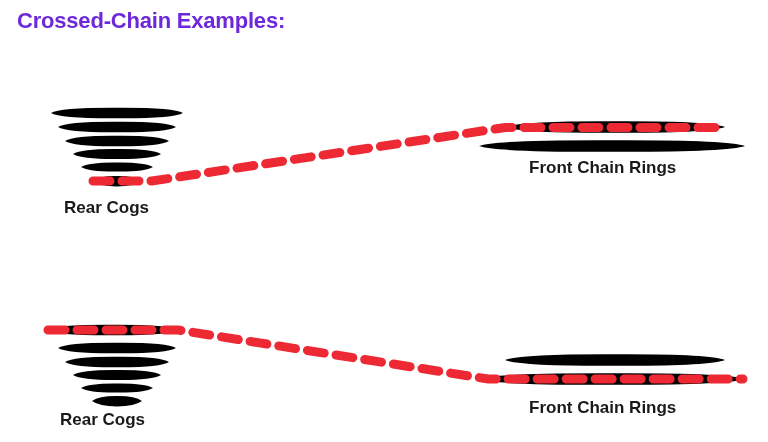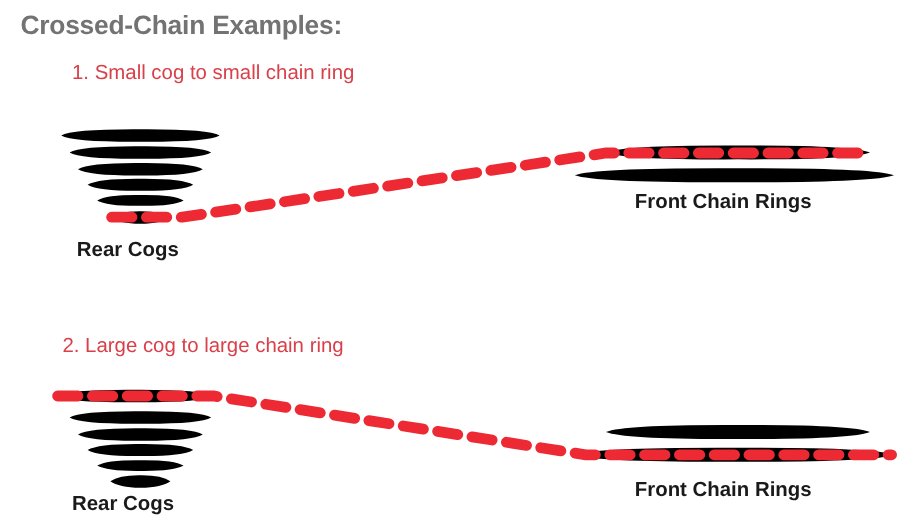--- a/index.html
+++ b/index.html
@@ -20,21 +20,21 @@
     left: 0; top: 0;
     width: 768px;
     height: 442px;
   }
   .page-title {
     position: absolute;
     left: 17px;
     top: 8px;
     font-size: 22px;
     font-weight: bold;
-    color: #737373;
+    color: #6d28d9;
     letter-spacing: -0.2px;
     white-space: nowrap;
   }
   .example-label {
     position: absolute;
     font-size: 17px;
     font-weight: normal;
     color: #d9404a;
     white-space: nowrap;
   }
@@ -103,21 +103,19 @@
 
       <g>
         <path fill="#000000" d="M 505 360 Q 520 353.8 615 354.2 Q 710 353.8 725 360 Q 710 366.2 615 365.8 Q 520 366.2 505 360 Z"></path>
         <path fill="#000000" d="M 479 379 Q 496 372.8 612 373.2 Q 728 372.8 745 379 Q 728 385.2 612 384.8 Q 496 385.2 479 379 Z"></path>
       </g>
 
       <path d="M 48 330 L 178 330 L 488 379 L 743 379" fill="none" stroke="#ed2a34" stroke-width="9" stroke-linecap="round" stroke-dasharray="17 12"></path>
     </g>
   </svg>
 
-  <div class="example-label" id="label-1">1. Small cog to small chain ring</div>
   <div class="part-label" id="rear-label-1">Rear Cogs</div>
   <div class="part-label" id="front-label-1">Front Chain Rings</div>
 
-  <div class="example-label" id="label-2">2. Large cog to large chain ring</div>
   <div class="part-label" id="rear-label-2">Rear Cogs</div>
   <div class="part-label" id="front-label-2">Front Chain Rings</div>
 
 </div>
 
 </body></html>

